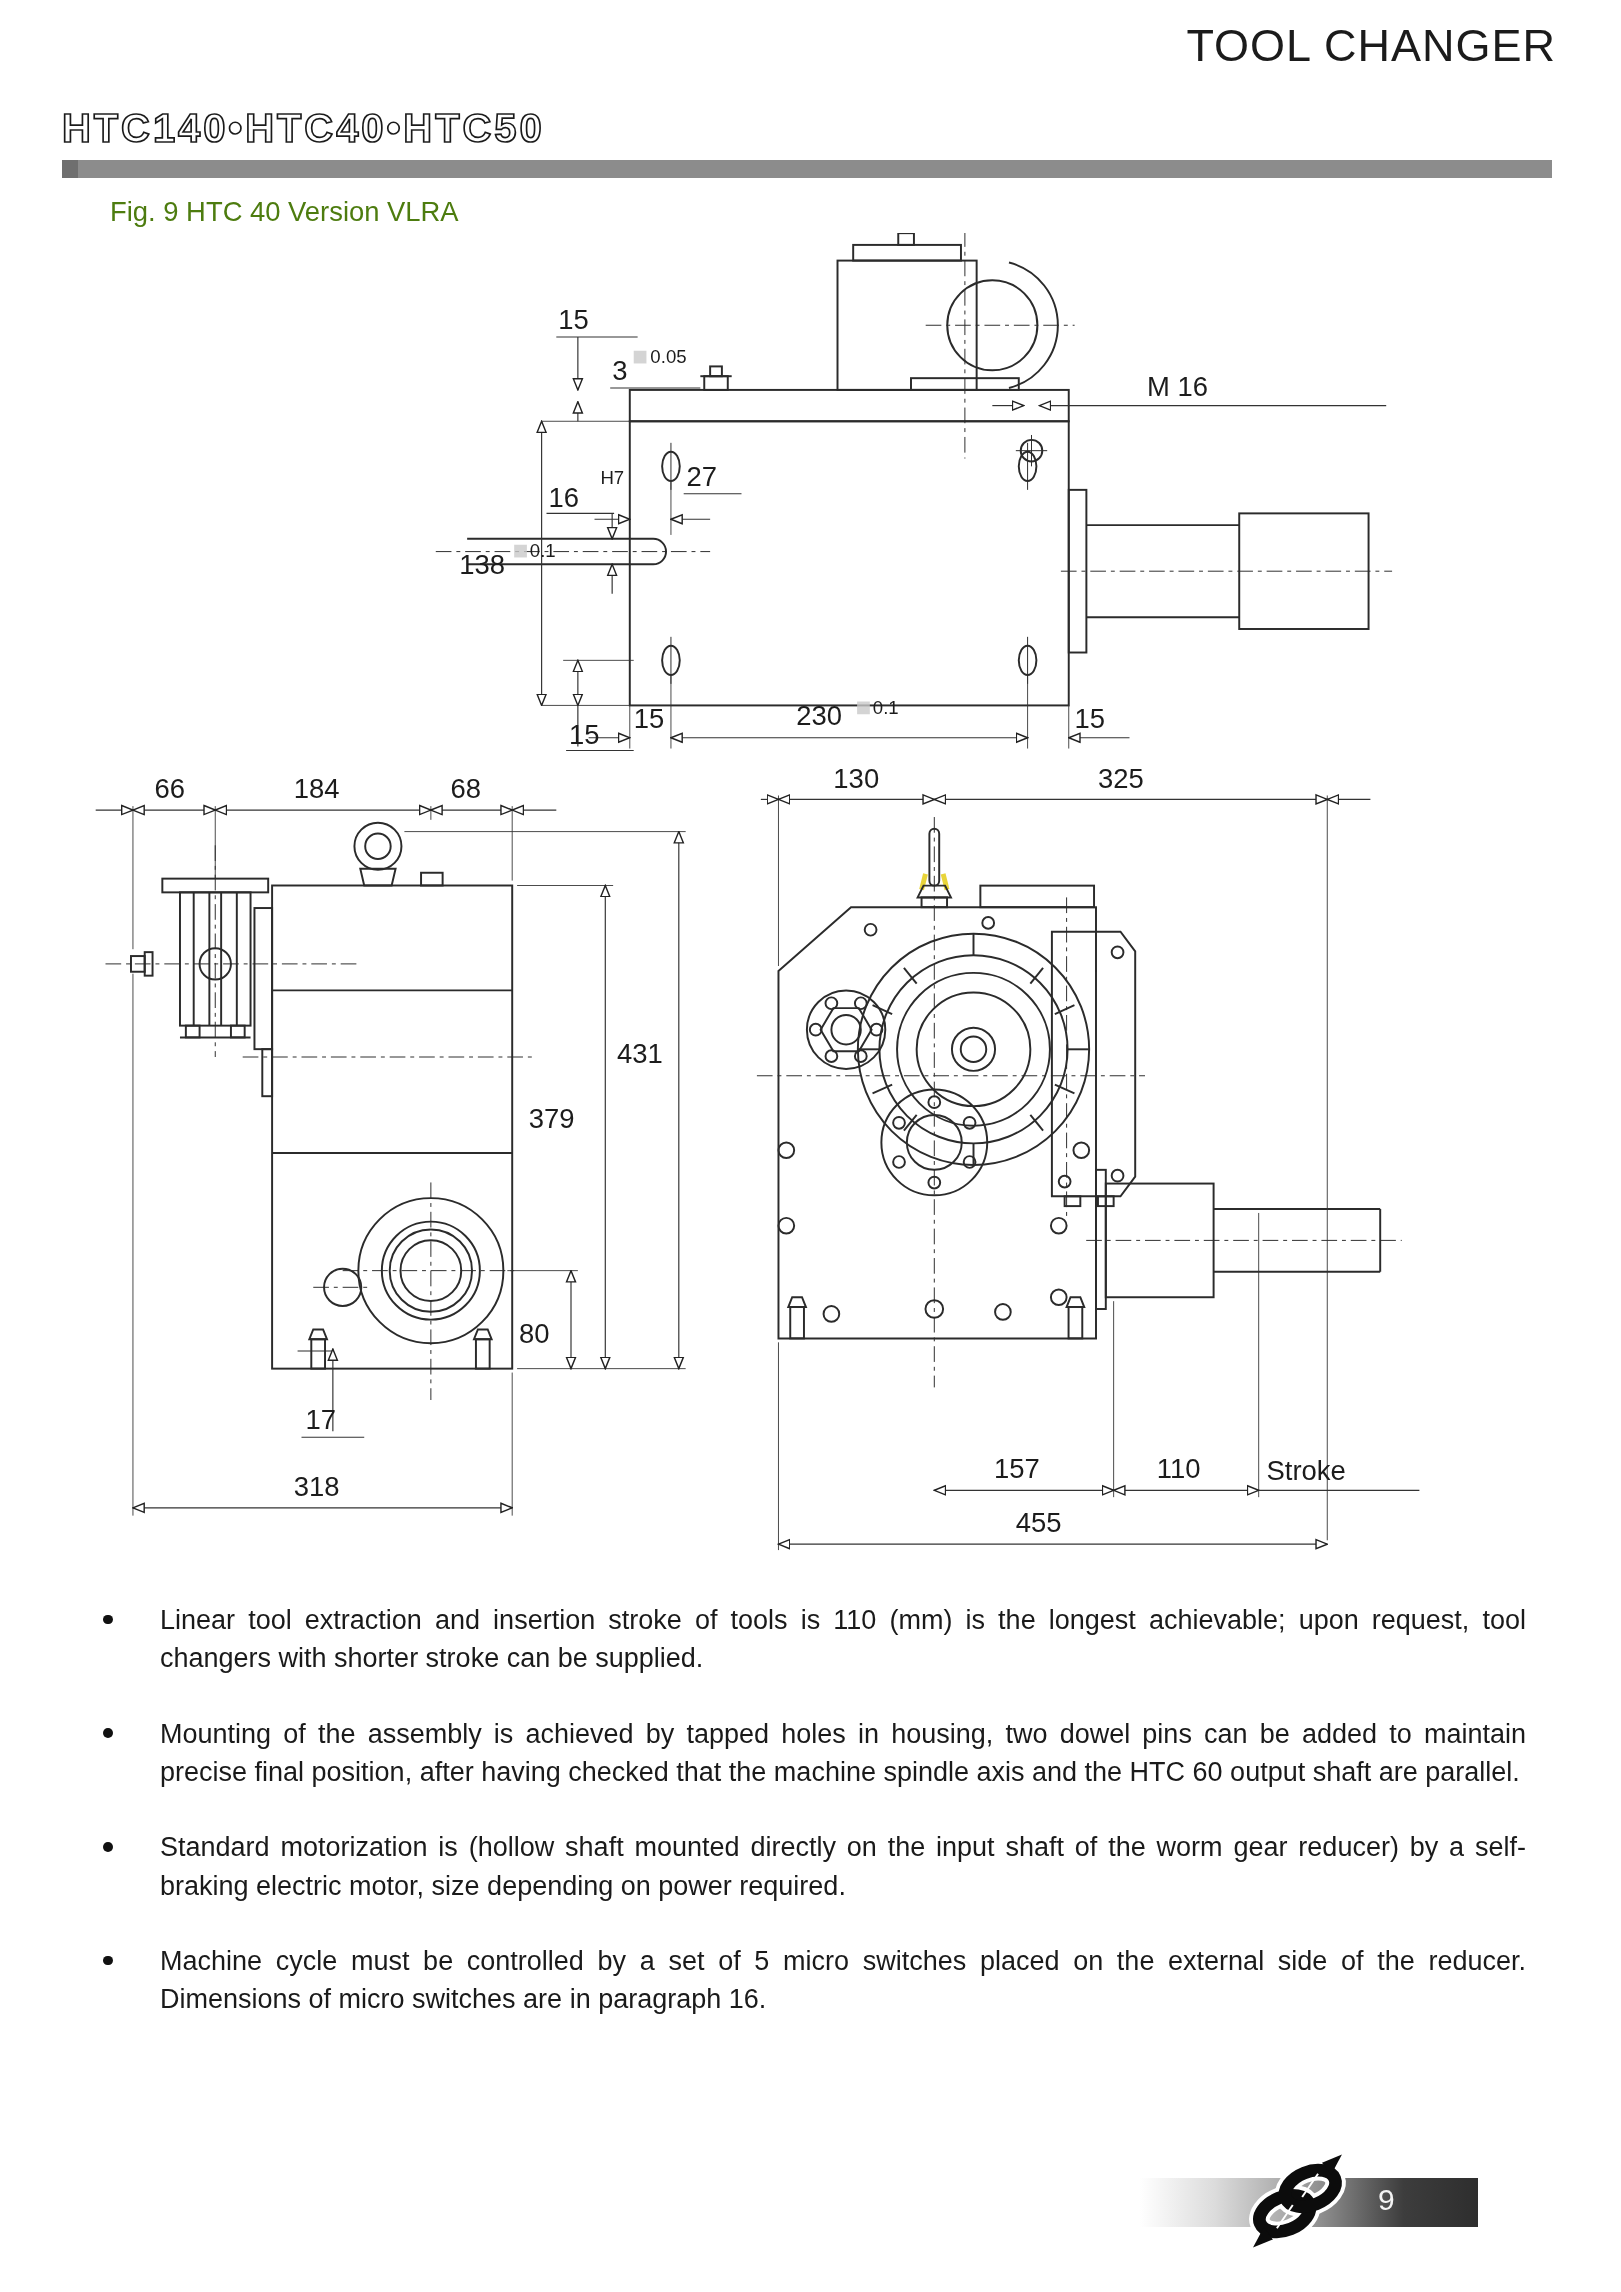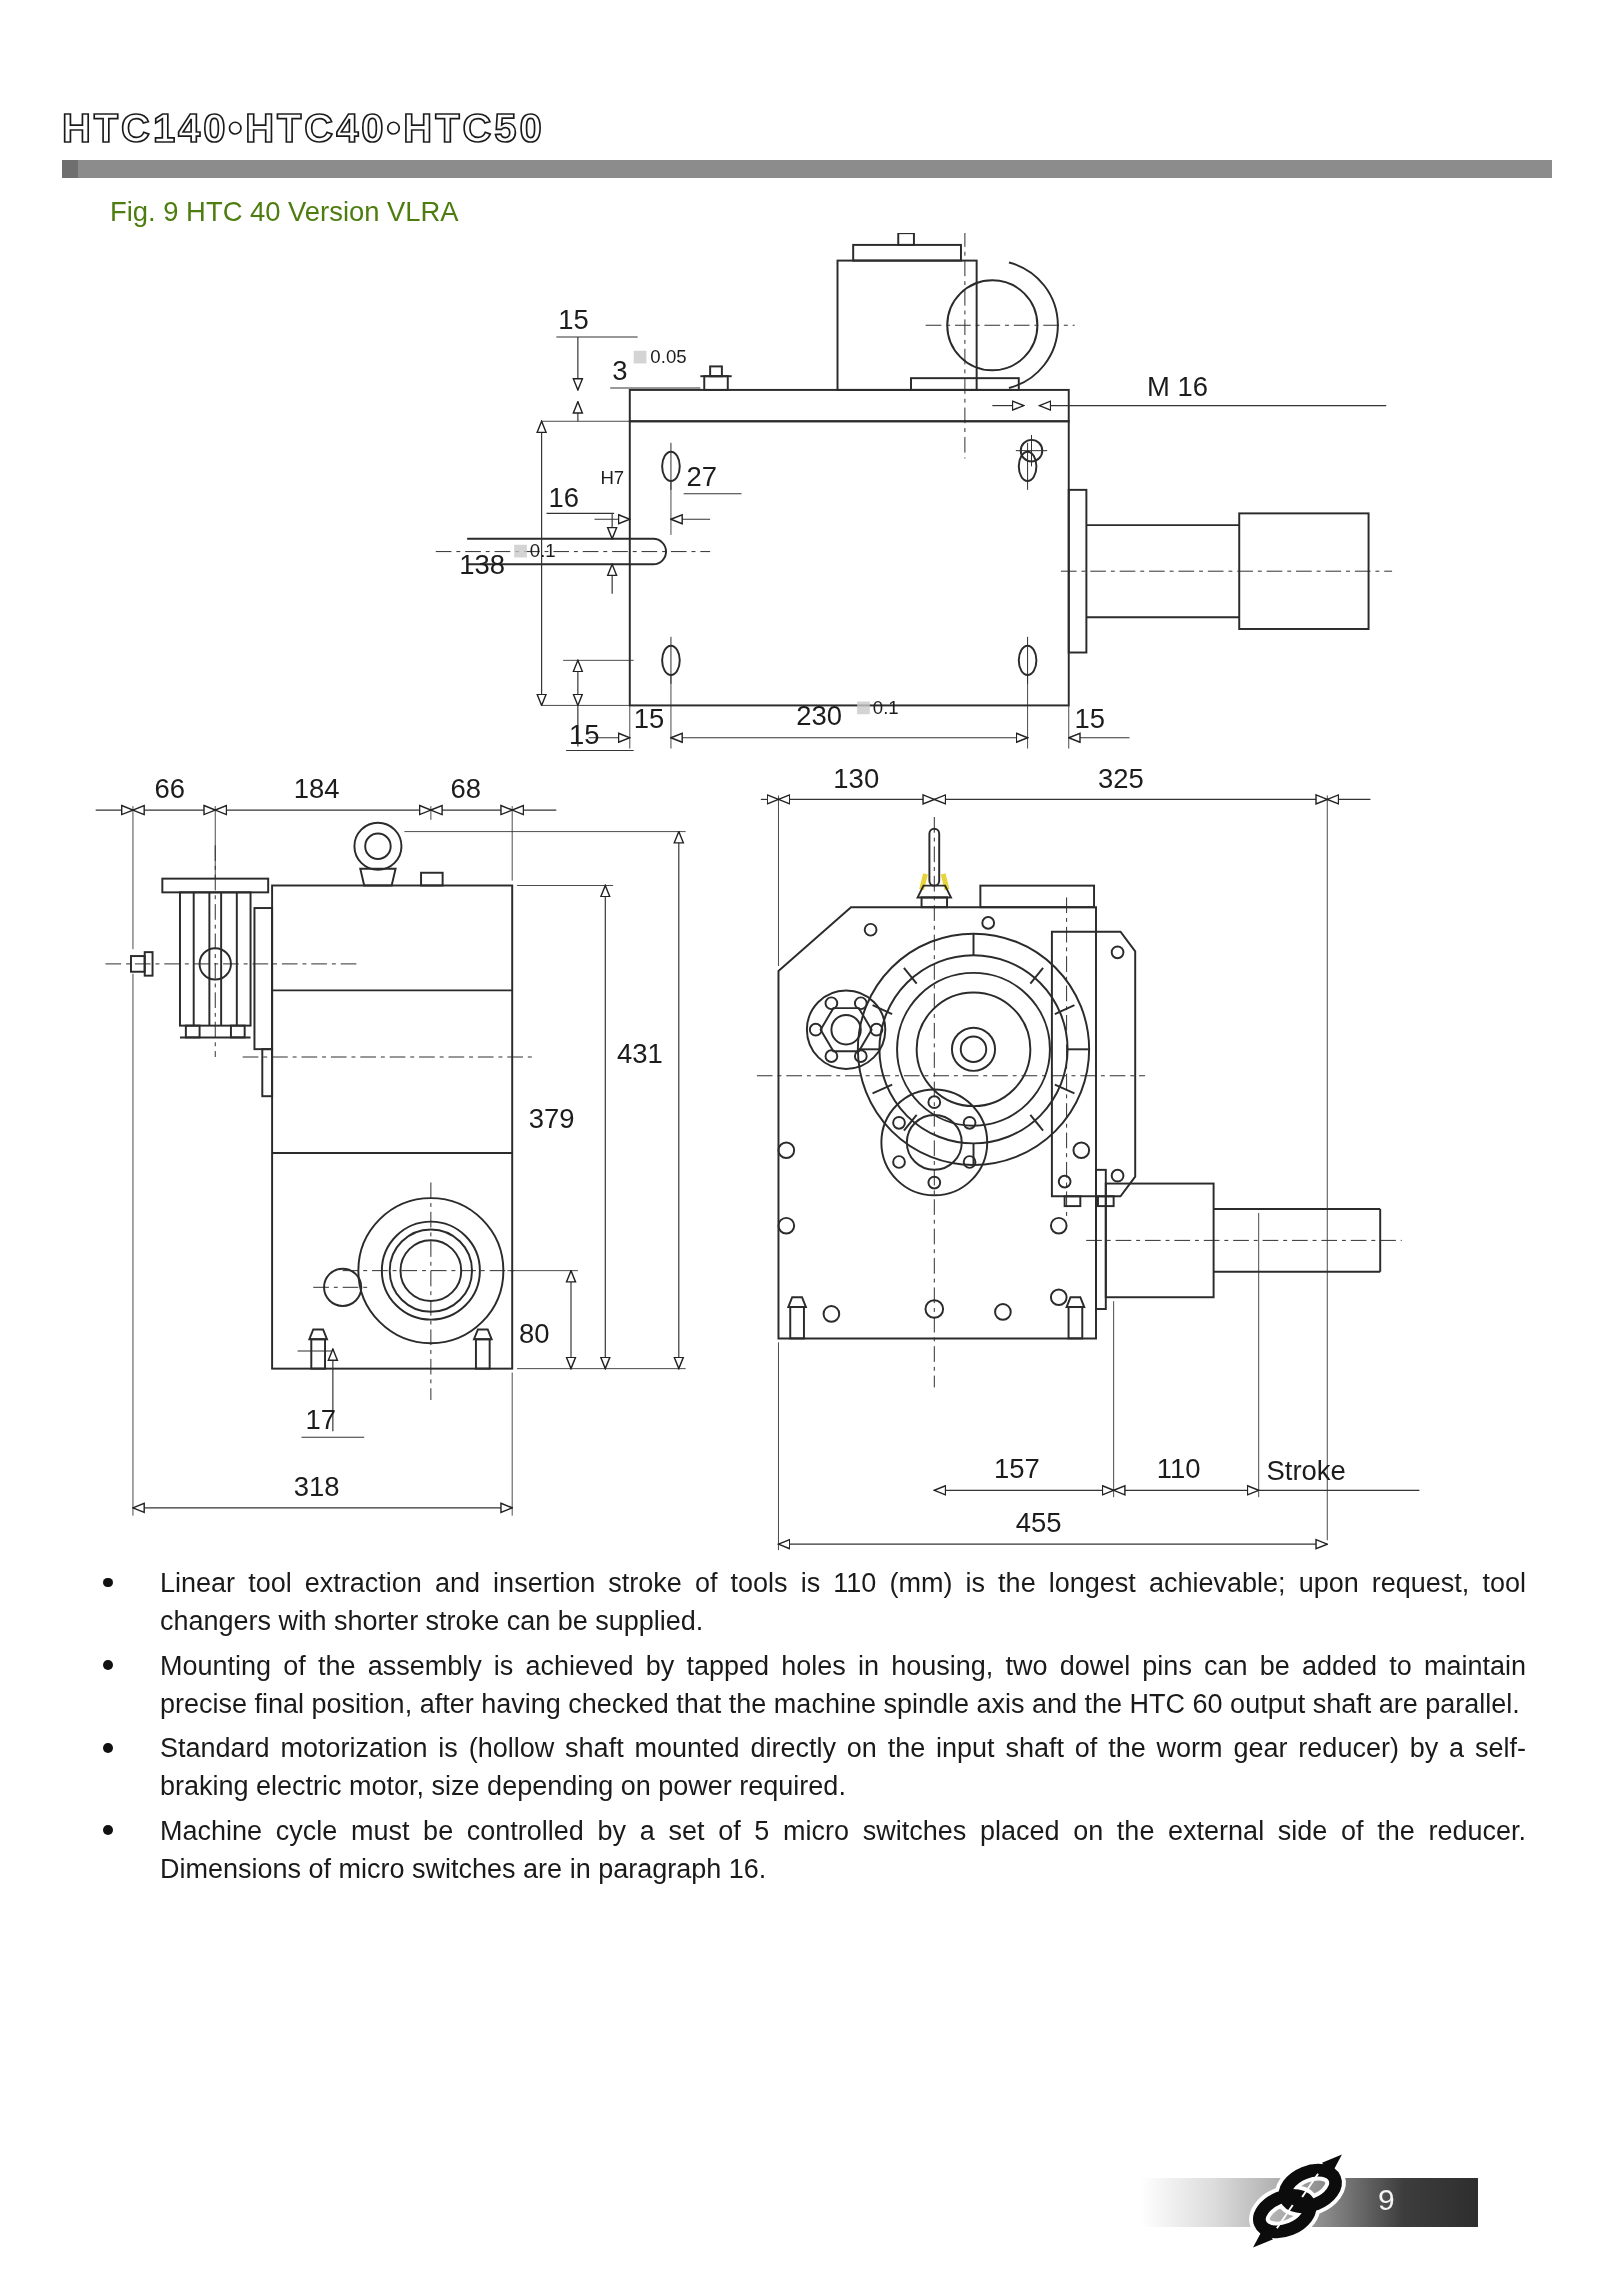--- a/index.html
+++ b/index.html
@@ -8,33 +8,34 @@
   .abs{position:absolute;}
   .doc-title{top:19.6px;right:65px;font-size:45px;letter-spacing:1px;color:#1b1b1b;}
   .models{top:106px;left:62px;font-size:40px;font-weight:700;letter-spacing:2.9px;
           color:#ffffff;-webkit-text-stroke:1.7px #1a1a1a;}
   .rule{top:160px;left:62px;width:1490px;height:17.6px;background:#8c8c8c;}
   .rule-cap{top:160px;left:62px;width:15.7px;height:17.6px;background:#6f6f6f;}
   .caption{top:196px;left:110px;font-size:27.4px;color:#4d7c0f;}
   svg text{font-family:"Liberation Sans",sans-serif;fill:#1c1c1c;}
   .bullets{top:1564px;left:93px;width:1433px;list-style:none;margin:0;padding:0;}
   .bullets li{position:relative;padding-left:67px;margin-bottom:5.9px;font-size:27px;
-              line-height:1.42;text-align:justify;color:#1a1a1a;}
+              line-height:1.42;text-align:justify;color:#1a1a1a;margin-top:37px;}
   .bullets li .dot{position:absolute;left:9.8px;top:13.7px;width:9.8px;height:9.8px;
               border-radius:50%;background:#111;}
   .footer-bar{top:2178px;left:1140px;width:338px;height:49px;
       background:linear-gradient(90deg,#ffffff 0%,#dcdcdc 22%,#9a9a9a 50%,#3d3d3d 78%,#2e2e2e 100%);}
   .page-num{top:2183px;left:1378px;font-size:30px;color:#f4f4f4;}
   .logo{top:2148px;left:1233px;}
 </style>
 </head>
 <body>
 
 <div class="page">
 
+  <div class="abs doc-title">TOOL CHANGER</div>
   <div class="abs models">HTC140•HTC40•HTC50</div>
   <div class="abs rule"></div>
   <div class="abs rule-cap"></div>
   <div class="abs caption">Fig. 9 HTC 40 Version VLRA</div>
 
   <svg class="abs" style="left:377px;top:233px;" width="1019" height="549" viewBox="0 0 1040 560">
     <defs>
       <marker id="a1" viewBox="0 0 10 10" refX="9.2" refY="5" markerWidth="11" markerHeight="11" orient="auto-start-reverse">
         <path d="M0.5,1.5 L9.2,5 L0.5,8.5 Z" fill="#fff" stroke="#222" stroke-width="1.1"></path>
       </marker>

